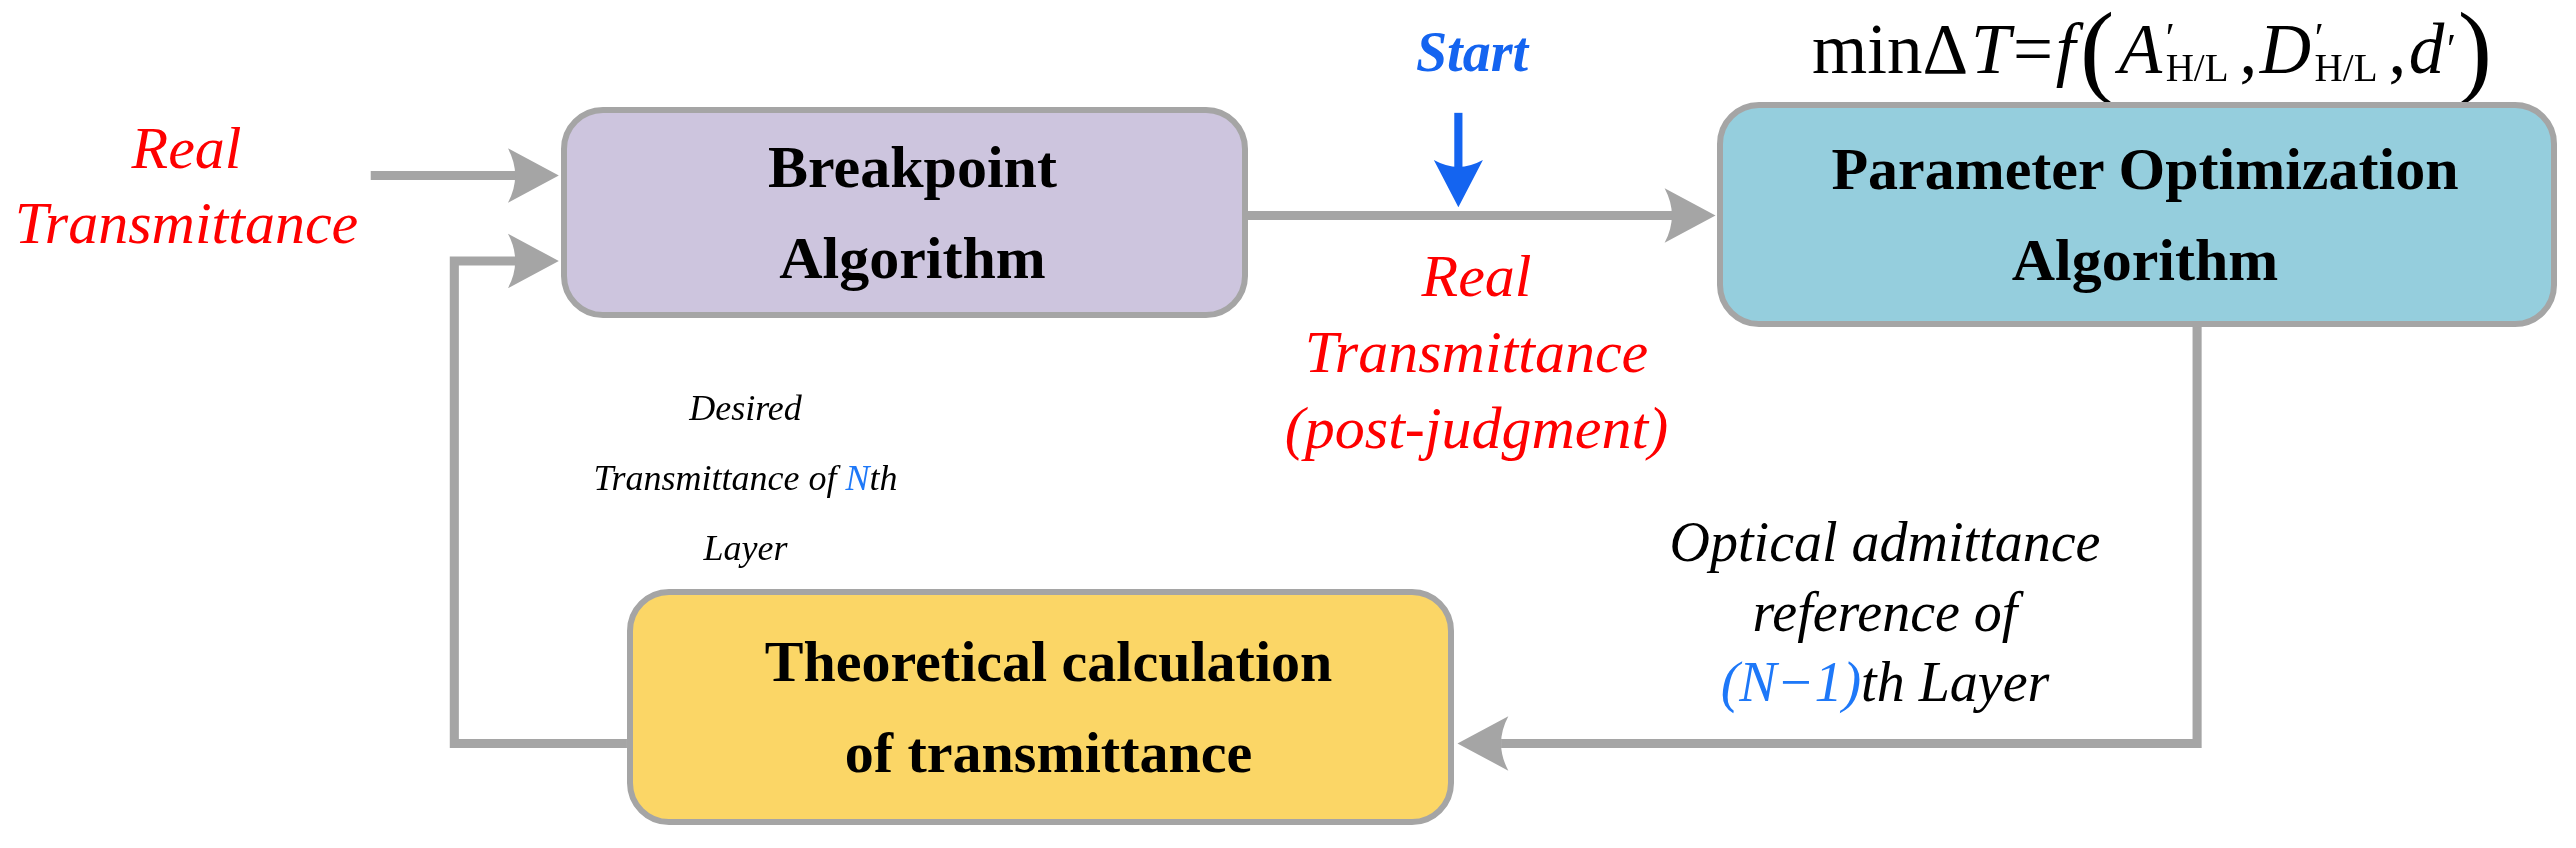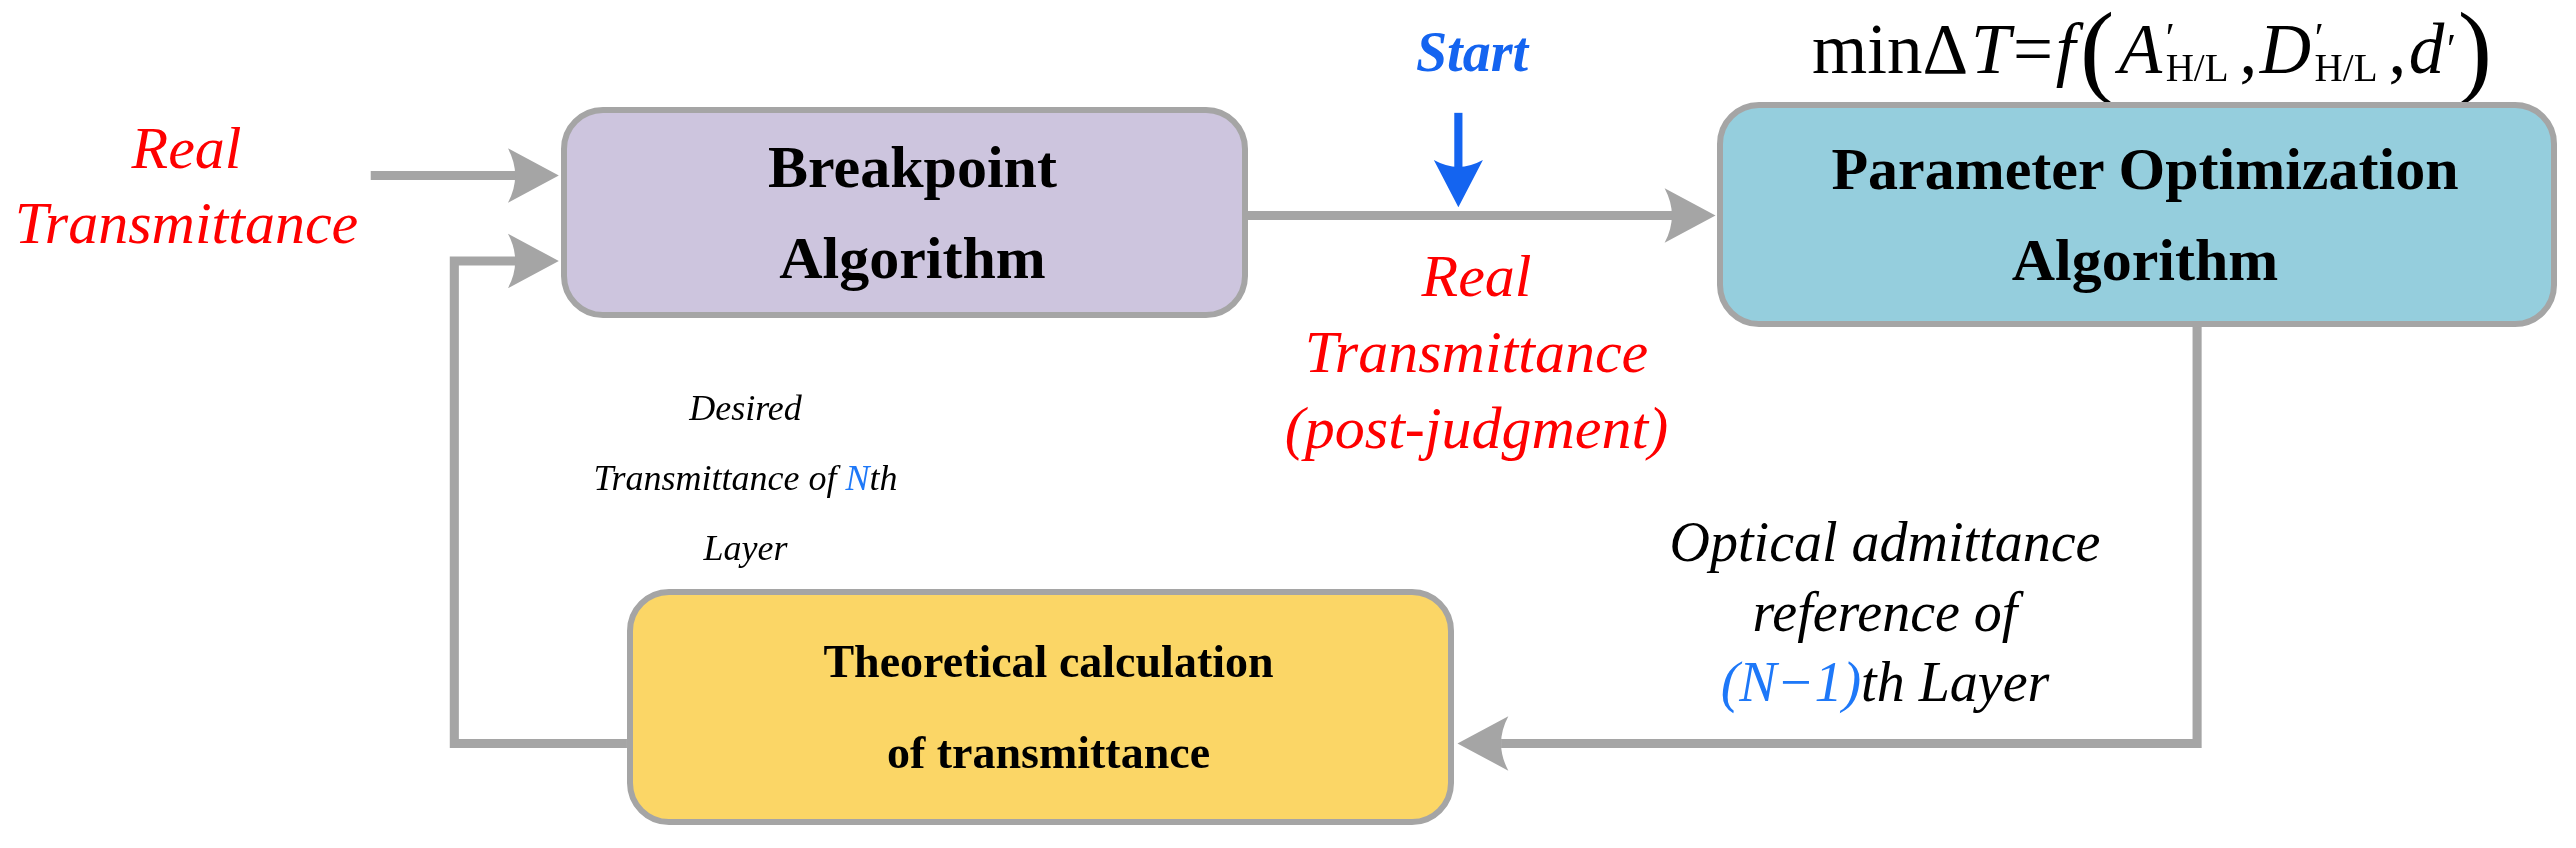--- a/index.html
+++ b/index.html
@@ -11,21 +11,21 @@
   #connector-layer{position:absolute;left:0;top:0;pointer-events:none;}
   .node{
     position:absolute;box-sizing:border-box;
     border:6.4px solid #A5A5A5;border-radius:42px;
     display:flex;flex-direction:column;align-items:center;justify-content:center;
     font-weight:bold;color:#000;text-align:center;padding-left:16px;
   }
   .node .tline{line-height:91px;white-space:nowrap;}
   #node-breakpoint{left:561px;top:107px;width:687px;height:211px;font-size:60px;}
   #node-param{left:1717px;top:102px;width:840px;height:225px;font-size:60px;text-align:right;}
-  #node-theoretical{left:627px;top:589px;width:827px;height:236px;font-size:46px;}
+  #node-theoretical{left:627px;top:589px;width:827px;height:236px;font-size:58px;}
 
   .label{position:absolute;text-align:center;font-style:italic;white-space:nowrap;}
   .label .tline{display:block;}
   #label-real-in{left:-9px;top:111px;width:391px;font-size:60px;line-height:75px;}
   #label-start{left:1363px;top:20px;width:218px;font-size:56px;line-height:64px;font-weight:bold;}
   #label-real-post{left:1263px;top:238px;width:427px;font-size:60px;line-height:76px;}
   #label-desired{left:482px;top:373px;width:527px;font-size:36px;line-height:70px;color:#000;}
   #label-optical{left:1626px;top:507px;width:518px;font-size:56px;line-height:70px;color:#000;}
 
   #label-formula{

